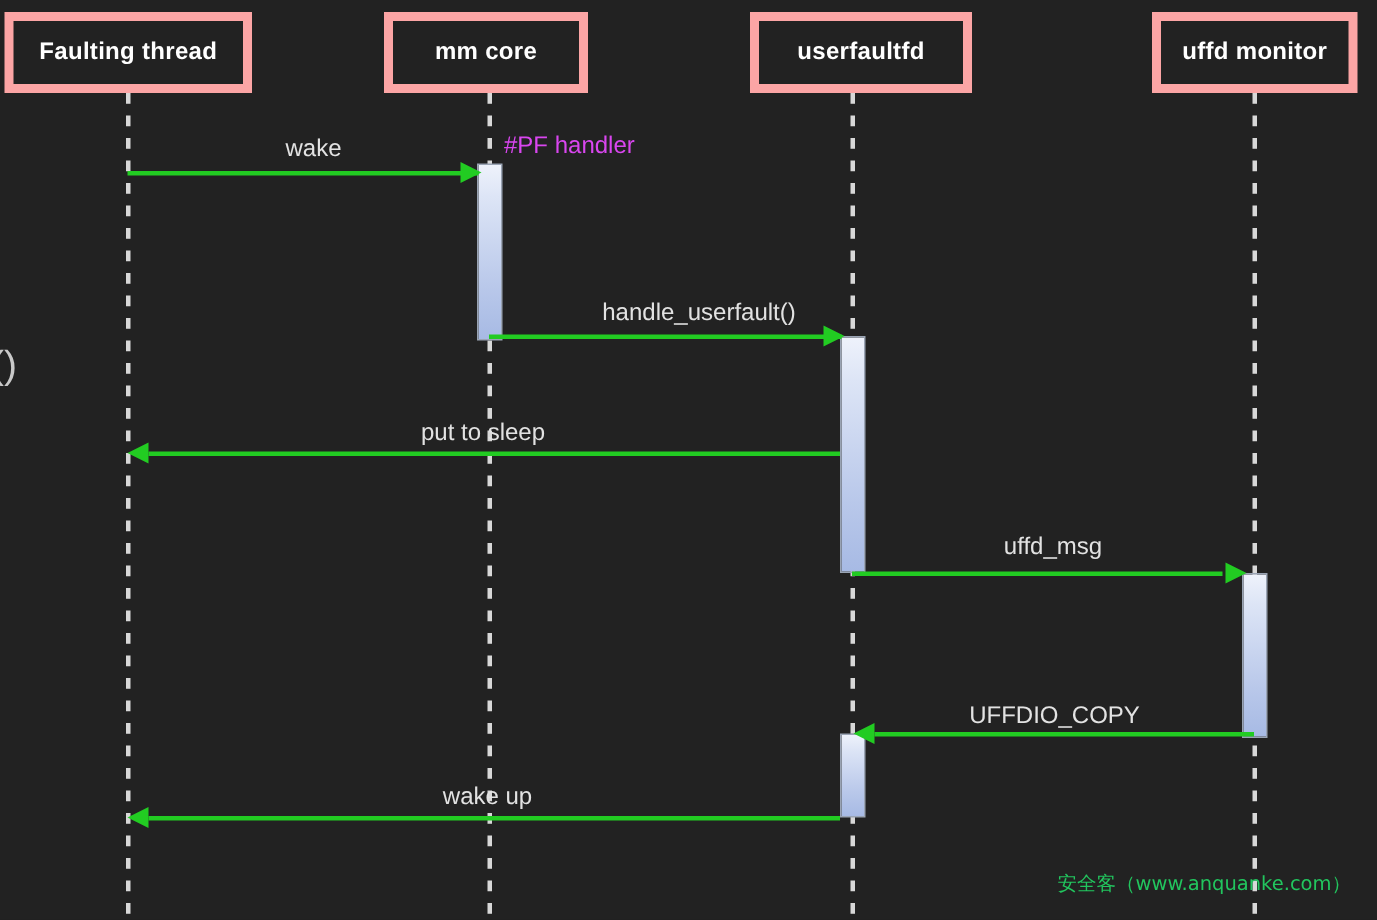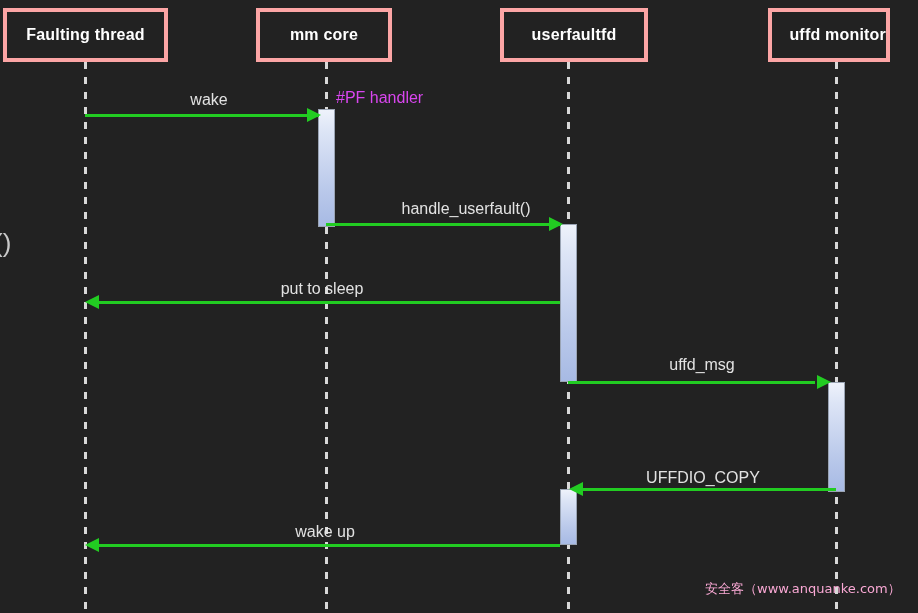--- a/index.html
+++ b/index.html
@@ -14,21 +14,21 @@
     height: 613px;
     background: #222222;
     overflow: hidden;
     font-family: "Liberation Sans", sans-serif;
   }
 
   
   .participant {
     position: absolute;
     box-sizing: border-box;
-    border: 4px solid #fca5a5;
+    border: 6px solid #fca5a5;
     background: #222222;
     display: flex;
     align-items: center;
     justify-content: center;
   }
   .participant-label {
     color: #ffffff;
     font-size: 16px;
     font-weight: bold;
     font-family: "Liberation Sans", sans-serif;
@@ -101,21 +101,21 @@
     position: absolute;
     color: #c9c9c9;
     font-size: 26px;
     font-family: "Liberation Sans", sans-serif;
     white-space: nowrap;
   }
 
   
   .watermark {
     position: absolute;
-    color: #f9a8d4;
+    color: #22c55e;
     font-size: 13px;
     font-family: "DejaVu Sans", sans-serif;
     white-space: nowrap;
   }
 </style>
 </head>
 <body>
 
 <div id="canvas">
 
@@ -126,21 +126,21 @@
 
   <div class="participant" style="left:3px; top:8px; width:165px; height:54px;">
     <span class="participant-label">Faulting thread</span>
   </div>
   <div class="participant" style="left:256px; top:8px; width:136px; height:54px;">
     <span class="participant-label">mm core</span>
   </div>
   <div class="participant" style="left:500px; top:8px; width:148px; height:54px;">
     <span class="participant-label">userfaultfd</span>
   </div>
-  <div class="participant" style="left:768px; top:8px; width:122px; height:54px;justify-content:flex-end;">
+  <div class="participant" style="left:768px; top:8px; width:137px; height:54px;">
     <span class="participant-label">uffd monitor</span>
   </div>
 
   <div class="activation" style="left:318px; top:109px; height:118px;"></div>
   <div class="activation" style="left:560px; top:224px; height:158px;"></div>
   <div class="activation" style="left:828px; top:382px; height:110px;"></div>
   <div class="activation" style="left:560px; top:489px; height:56px;"></div>
 
   <div class="msg-line" style="left:85px; top:114px; width:234px;"></div>
   <div class="arrow-head right" style="left:307px; top:108px;"></div>

